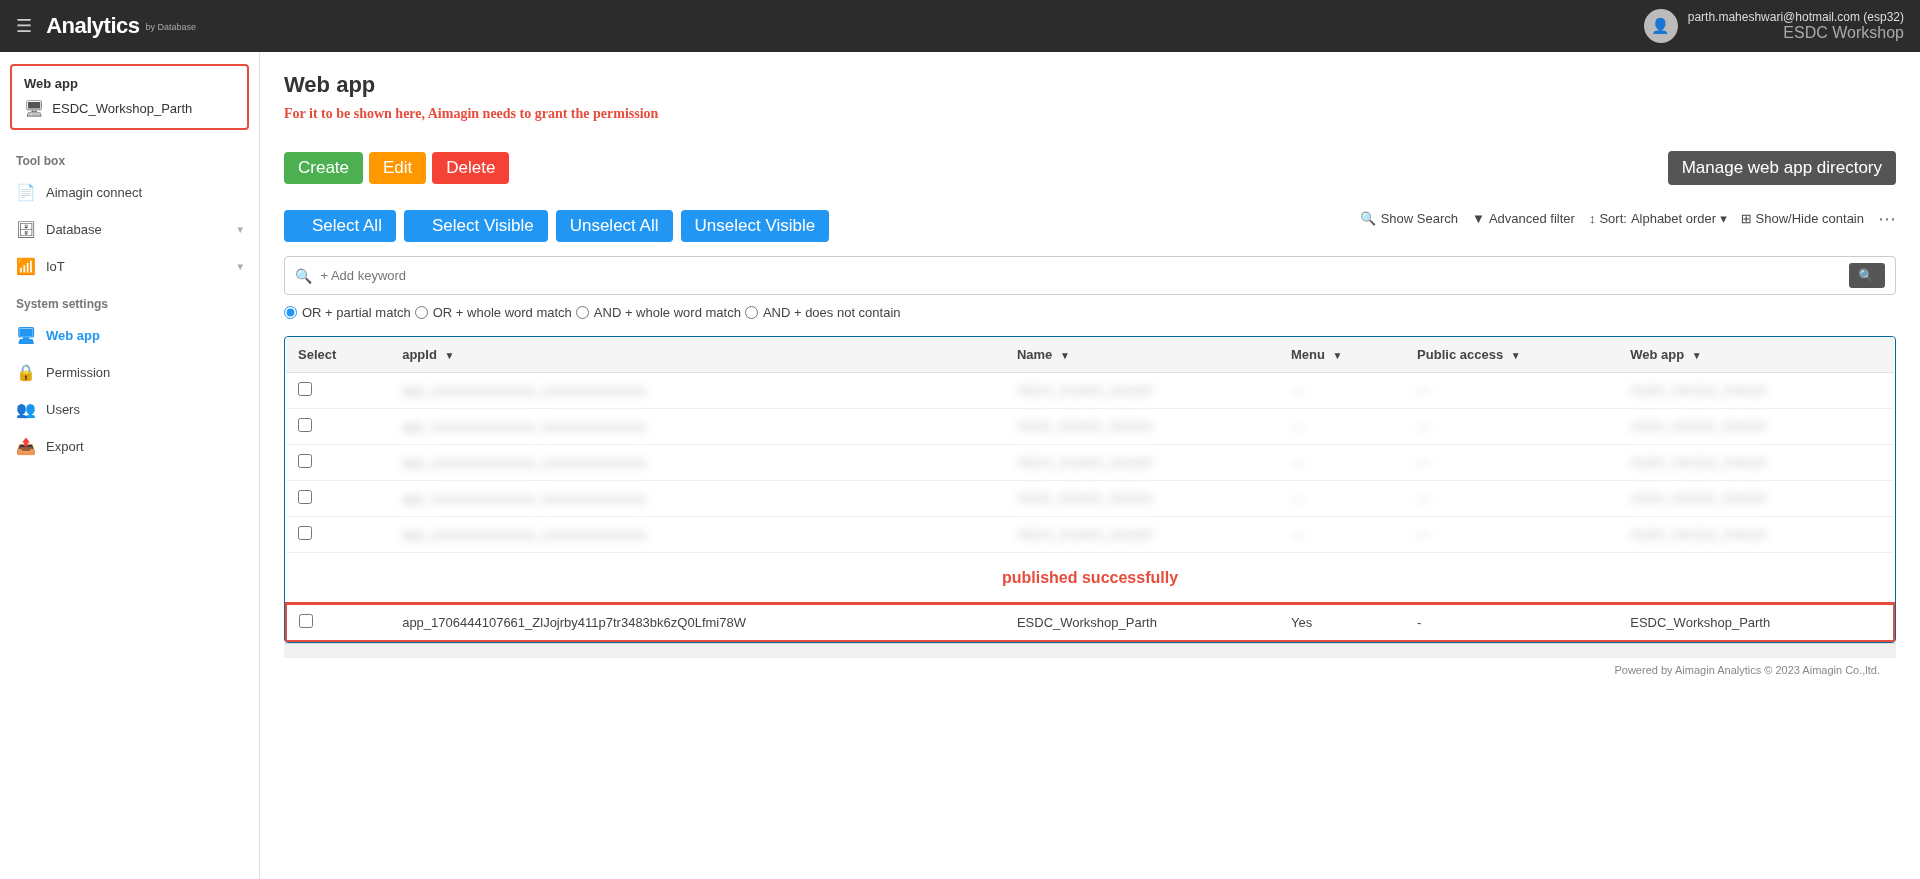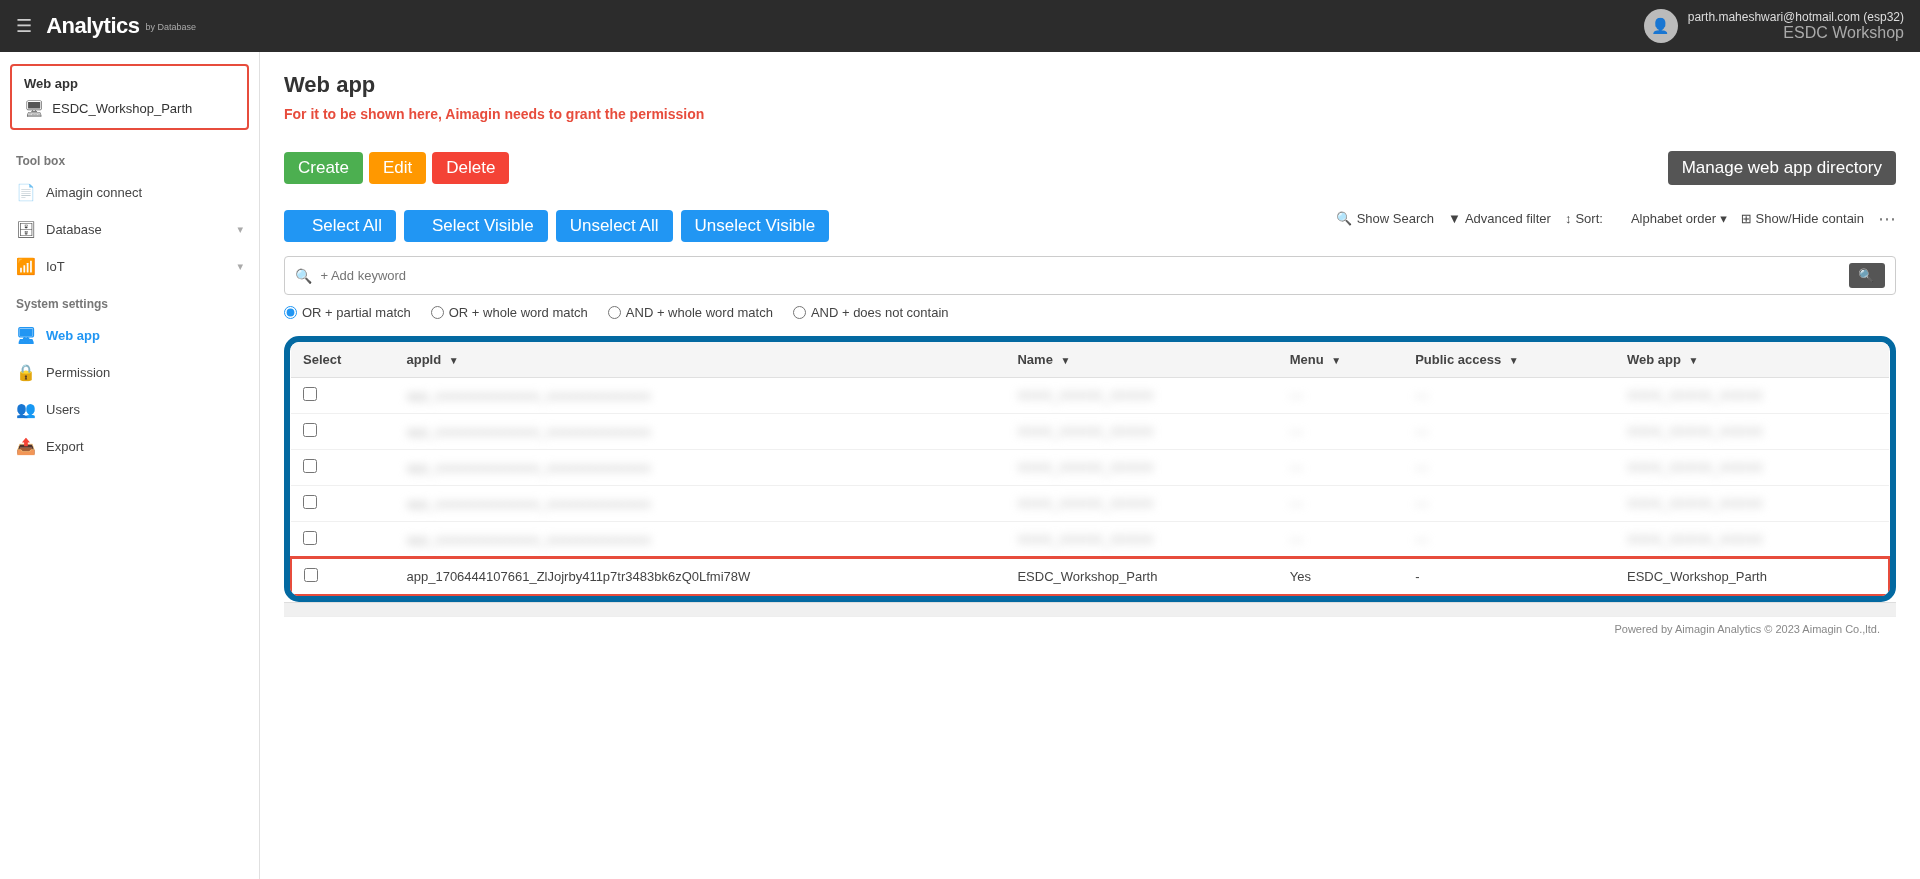--- a/index.html
+++ b/index.html
@@ -68,36 +68,36 @@
 
     
     .main-content {
       flex: 1;
       overflow-y: auto;
       background: #fff;
       padding: 20px 24px;
     }
 
     .page-title { font-size: 22px; font-weight: 600; color: #333; margin-bottom: 8px; }
-    .permission-warning { color: #e74c3c; font-weight: 600; font-size: 14px; margin-bottom: 14px; }
+    .permission-warning { color: #e74c3c; font-weight: 600; font-size: 14px; margin-bottom: 14px; font-family: Liberation Serif, serif; }
 
     
     .toolbar { display: flex; align-items: center; gap: 6px; margin-bottom: 10px; flex-wrap: wrap; }
     .btn { padding: 6px 14px; border-radius: 4px; border: none; cursor: pointer; font-size: 17px; font-weight: 500; margin-top: 15px; }
     .btn-create { background: #4caf50; color: #fff; }
     .btn-edit { background: #ff9800; color: #fff; }
     .btn-delete { background: #f44336; color: #fff; }
     .btn-manage { background: #555; color: #fff; margin-left: auto; padding: 7px 14px; }
     .btn-select { background: #2196f3; color: #fff; padding-left: 28px; }
     .btn-unselect { background: #2196f3; color: #fff; }
 
     .toolbar-right { margin-left: auto; display: flex; align-items: center; gap: 14px; }
     .toolbar-action { display: flex; align-items: center; gap: 4px; color: #444; cursor: pointer; font-size: 13px; }
     .sort-label { font-size: 13px; color: #444; }
-    .sort-value { font-size: 13px; color: #444; font-weight: 500; margin-left: 24px; }
+    .sort-value { font-size: 13px; color: #444; font-weight: 500; }
     .more-dots { color: #777; font-size: 18px; cursor: pointer; }
 
     
     .toolbar2 { display: flex; align-items: center; gap: 8px; margin-bottom: 14px; flex-wrap: wrap; }
 
     
     .search-container {
       border: 1px solid #ccc;
       border-radius: 4px;
       padding: 6px 10px;
@@ -105,26 +105,26 @@
       align-items: center;
       gap: 8px;
       background: #fff;
       margin-bottom: 10px;
     }
     .search-icon { color: #777; font-size: 14px; }
     .search-input { border: none; outline: none; flex: 1; font-size: 13px; color: #999; }
     .search-btn { background: #555; color: #fff; border: none; padding: 5px 10px; border-radius: 3px; cursor: pointer; font-size: 13px; }
 
     
-    .radio-group { display: flex; align-items: center; gap: 20px; margin-bottom: 16px; flex-wrap: wrap; }
+    .radio-group { display: flex; align-items: center; gap: 4px; margin-bottom: 16px; flex-wrap: wrap; }
     .radio-item { display: flex; align-items: center; gap: 5px; font-size: 13px; color: #444; cursor: pointer; }
     .radio-item input[type="radio"] { accent-color: #2196f3; }
 
     
-    .table-wrapper { border: 6px solid #0369a1; border-radius: 15px; overflow: hidden; }
+    .table-wrapper { border: 1px solid #0369a1; border-radius: 4px; overflow: hidden; }
     table { width: 100%; border-collapse: collapse; font-size: 13px; }
     thead { background: #f5f5f5; }
     thead th {
       padding: 10px 12px;
       text-align: left;
       font-weight: 600;
       color: #444;
       border-bottom: 1px solid #e0e0e0;
       white-space: nowrap;
     }
@@ -326,20 +326,23 @@
           </tr>
           <tr>
             <td><input type="checkbox" style=""></td>
             <td class="blurred">app_xxxxxxxxxxxxxxxx_xxxxxxxxxxxxxxxx</td>
             <td class="blurred">XXXX_XXXXX_XXXXX</td>
             <td class="blurred">—</td>
             <td class="blurred">—</td>
             <td class="blurred">XXXX_XXXXX_XXXXX</td>
           </tr>
 
+          <tr>
+            <td colspan="6" class="published-msg">published successfully</td>
+          </tr>
 
           <tr style="border: 2px solid #e74c3c; outline: 2px solid #e74c3c;">
             <td style="border-left: 2px solid rgb(231, 76, 60); border-top: 2px solid rgb(231, 76, 60); border-bottom: 2px solid rgb(231, 76, 60);"><input type="checkbox" style=""></td>
             <td style="border-top: 2px solid rgb(231, 76, 60); border-bottom: 2px solid rgb(231, 76, 60);">app_1706444107661_ZlJojrby411p7tr3483bk6zQ0Lfmi78W</td>
             <td style="border-top: 2px solid rgb(231, 76, 60); border-bottom: 2px solid rgb(231, 76, 60);">ESDC_Workshop_Parth</td>
             <td style="border-top: 2px solid rgb(231, 76, 60); border-bottom: 2px solid rgb(231, 76, 60);">Yes</td>
             <td style="border-top: 2px solid rgb(231, 76, 60); border-bottom: 2px solid rgb(231, 76, 60);">-</td>
             <td style="border-right: 2px solid rgb(231, 76, 60); border-top: 2px solid rgb(231, 76, 60); border-bottom: 2px solid rgb(231, 76, 60);">ESDC_Workshop_Parth</td>
           </tr>
         </tbody>

